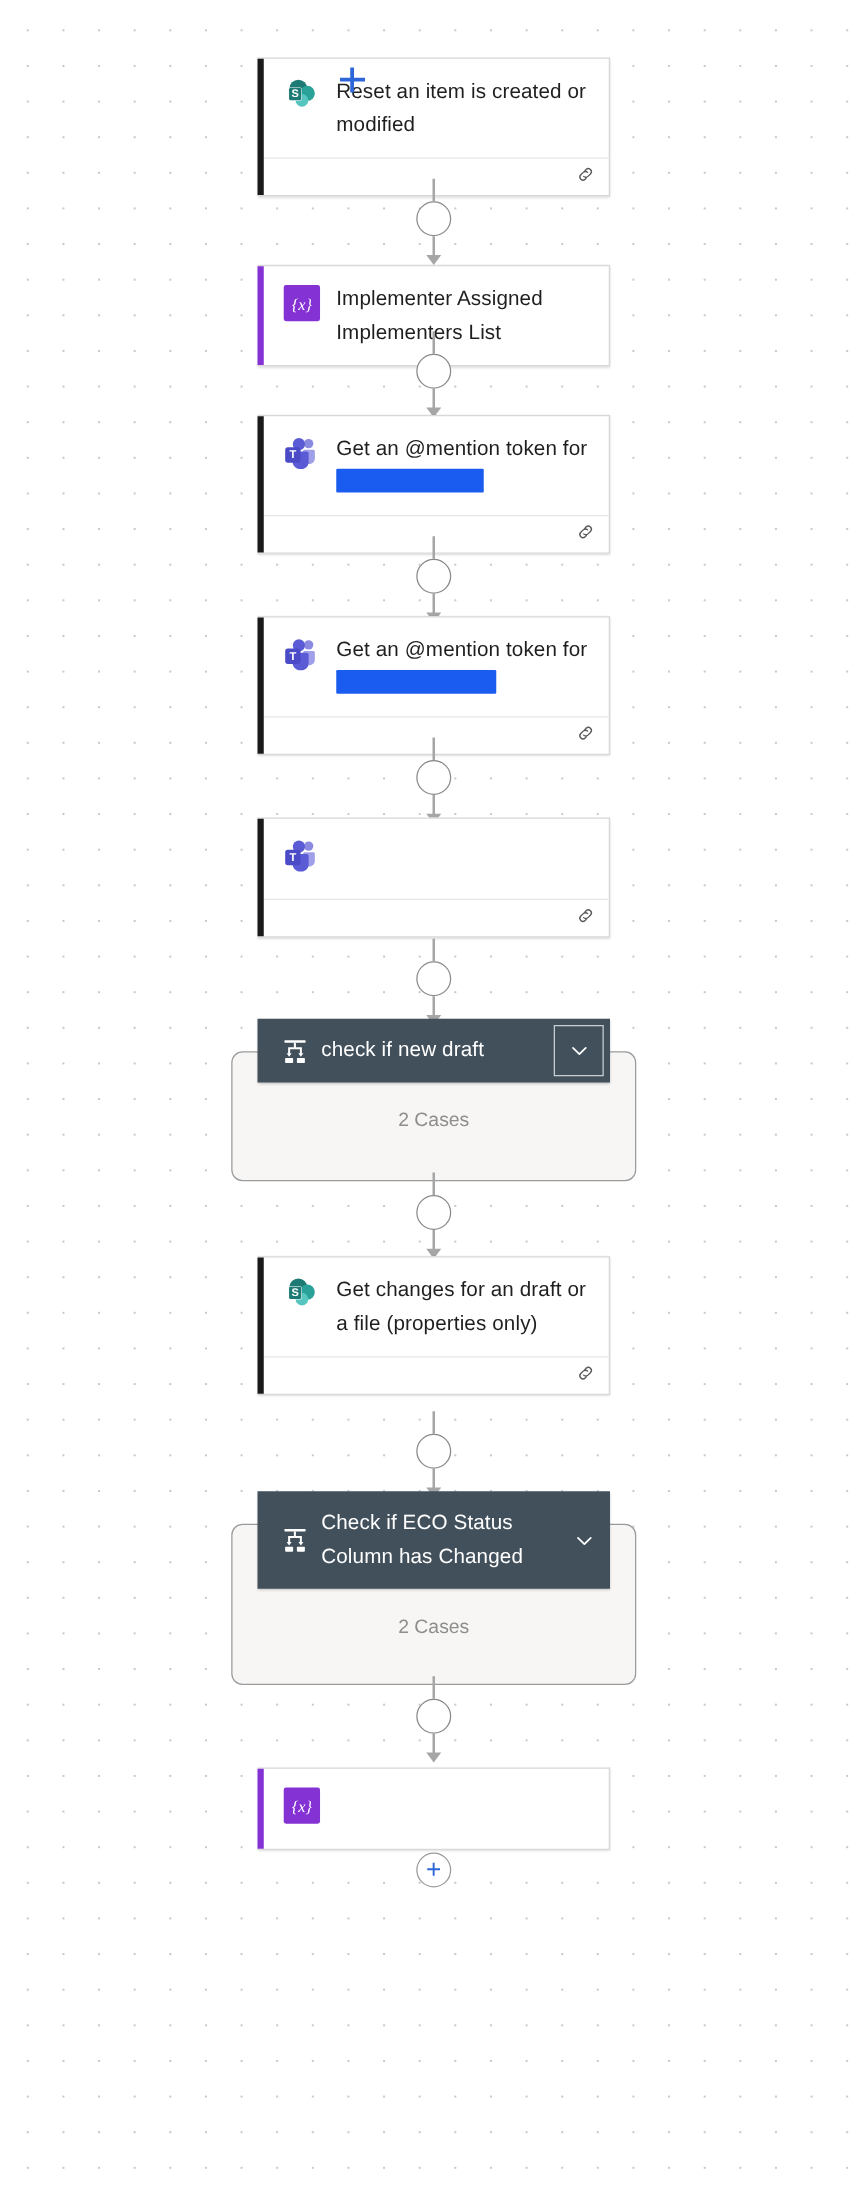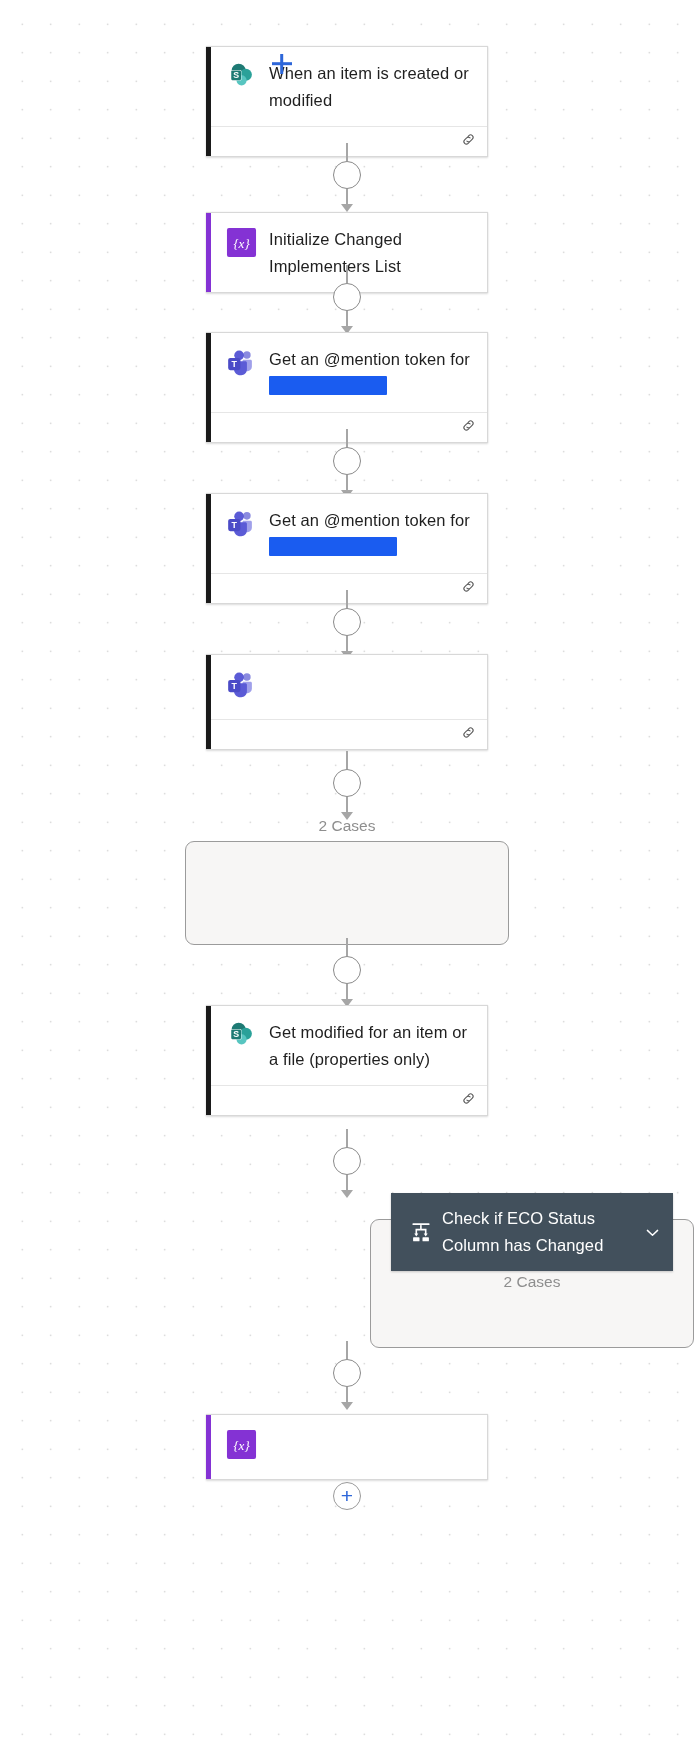--- a/index.html
+++ b/index.html
@@ -210,21 +210,21 @@
     border: none;
     width: 42px;
     margin: 0;
   }
   .scope-cases {
     position: relative;
     z-index: 2;
     text-align: center;
     font-size: 15.5px;
     color: #8e8e8e;
-    padding-top: 2px;
+    padding-top: 22px;
   }
   .scope-pad {
     height: 38px;
   }
 </style>
 </head>
 <body>
 
 <div id="canvas">
   <div class="flow">
@@ -236,21 +236,21 @@
           <div class="card-icon">
             <svg width="30" height="30" viewBox="0 0 32 32">
               <circle cx="13.5" cy="10.5" r="7.6" fill="#1e7a74"></circle>
               <circle cx="21.2" cy="14.6" r="6.4" fill="#2aa199"></circle>
               <circle cx="16.6" cy="20.6" r="5.4" fill="#57c5c0"></circle>
               <rect x="5.2" y="9.6" width="11.2" height="11.2" rx="1.3" fill="#ffffff"></rect>
               <rect x="5.6" y="10" width="10.4" height="10.4" rx="1.1" fill="#1e7a74"></rect>
               <text x="10.8" y="18.1" font-family="Liberation Sans, sans-serif" font-size="9.4" font-weight="bold" fill="#ffffff" text-anchor="middle">S</text>
             </svg>
           </div>
-          <div class="card-title">When an item is created or modified</div>
+          <div class="card-title">Reset an item is created or modified</div>
         </div>
         <div class="card-footer">
           <span>
             <svg width="15" height="15" viewBox="0 0 16 16">
               <path d="M6.3 9.7a2.6 2.6 0 0 0 3.7 0l2.1-2.1a2.6 2.6 0 0 0-3.7-3.7L7.3 5.1" fill="none" stroke="#5a5a5a" stroke-width="1.15" stroke-linecap="round"></path>
               <path d="M9.7 6.3a2.6 2.6 0 0 0-3.7 0L3.9 8.4a2.6 2.6 0 0 0 3.7 3.7l1.1-1.1" fill="none" stroke="#5a5a5a" stroke-width="1.15" stroke-linecap="round"></path>
             </svg>
           </span>
         </div>
       </div>
@@ -275,21 +275,21 @@
     <div class="row" style="top:212px;">
       <div class="card">
         <div class="accent" style="background:#8432d4;"></div>
         <div class="card-body">
           <div class="card-icon">
             <svg width="31" height="31" viewBox="0 0 32 32">
               <rect x="1" y="1" width="30" height="30" rx="2" fill="#8432d4"></rect>
               <text x="16" y="21.3" font-family="Liberation Serif, serif" font-style="italic" font-size="13.5" fill="#ffffff" text-anchor="middle">{x}</text>
             </svg>
           </div>
-          <div class="card-title">Initialize Changed Implementers List</div>
+          <div class="card-title">Implementer Assigned Implementers List</div>
         </div>
       </div>
     </div>
 
     <div class="connector" style="top:265px;">
       <div class="conn-line" style="height:18px;"></div>
       <div class="conn-node"></div>
       <div class="conn-arrow-wrap">
         <div class="conn-arrow-stem" style="height:16px;"></div>
         <div class="conn-arrow-head"></div>
@@ -399,20 +399,40 @@
       <div class="conn-node"></div>
       <div class="conn-arrow-wrap">
         <div class="conn-arrow-stem" style="height:16px;"></div>
         <div class="conn-arrow-head"></div>
       </div>
     </div>
 
     <div class="row" style="top:815px;">
       <div class="scope" style="height:130px;">
         <div class="scope-box" style="height:104px;"></div>
+        <div class="scope-header">
+          <div class="sh-icon">
+            <svg width="26" height="26" viewBox="0 0 26 26">
+              <rect x="4.5" y="4.2" width="17" height="1.9" rx="0.6" fill="#ffffff"></rect>
+              <rect x="12.1" y="6.1" width="1.6" height="4.4" fill="#ffffff"></rect>
+              <path d="M12.9 10.6 L8.3 10.6 L8.3 15.0" fill="none" stroke="#ffffff" stroke-width="1.6"></path>
+              <path d="M12.9 10.6 L17.7 10.6 L17.7 15.0" fill="none" stroke="#ffffff" stroke-width="1.6"></path>
+              <path d="M8.3 17.4 l-2.0 -2.8 h4.0 z" fill="#ffffff"></path>
+              <path d="M17.7 17.4 l-2.0 -2.8 h4.0 z" fill="#ffffff"></path>
+              <rect x="5.1" y="18.3" width="6.4" height="4.0" rx="0.6" fill="#ffffff"></rect>
+              <rect x="14.5" y="18.3" width="6.4" height="4.0" rx="0.6" fill="#ffffff"></rect>
+            </svg>
+          </div>
+          <div class="sh-title">check if new draft</div>
+          <div class="sh-chevron">
+            <svg width="17" height="17" viewBox="0 0 16 16">
+              <path d="M3.2 6 L8 10.6 L12.8 6" fill="none" stroke="#ffffff" stroke-width="1.35" stroke-linecap="round" stroke-linejoin="round"></path>
+            </svg>
+          </div>
+        </div>
         <div class="scope-cases">2 Cases</div>
         <div class="scope-pad"></div>
       </div>
     </div>
 
     <div class="connector" style="top:938px;">
       <div class="conn-line" style="height:18px;"></div>
       <div class="conn-node"></div>
       <div class="conn-arrow-wrap">
         <div class="conn-arrow-stem" style="height:16px;"></div>
@@ -427,21 +447,21 @@
           <div class="card-icon">
             <svg width="30" height="30" viewBox="0 0 32 32">
               <circle cx="13.5" cy="10.5" r="7.6" fill="#1e7a74"></circle>
               <circle cx="21.2" cy="14.6" r="6.4" fill="#2aa199"></circle>
               <circle cx="16.6" cy="20.6" r="5.4" fill="#57c5c0"></circle>
               <rect x="5.2" y="9.6" width="11.2" height="11.2" rx="1.3" fill="#ffffff"></rect>
               <rect x="5.6" y="10" width="10.4" height="10.4" rx="1.1" fill="#1e7a74"></rect>
               <text x="10.8" y="18.1" font-family="Liberation Sans, sans-serif" font-size="9.4" font-weight="bold" fill="#ffffff" text-anchor="middle">S</text>
             </svg>
           </div>
-          <div class="card-title">Get modified for an item or a file (properties only)</div>
+          <div class="card-title">Get changes for an draft or a file (properties only)</div>
         </div>
         <div class="card-footer">
           <span>
             <svg width="15" height="15" viewBox="0 0 16 16">
               <path d="M6.3 9.7a2.6 2.6 0 0 0 3.7 0l2.1-2.1a2.6 2.6 0 0 0-3.7-3.7L7.3 5.1" fill="none" stroke="#5a5a5a" stroke-width="1.15" stroke-linecap="round"></path>
               <path d="M9.7 6.3a2.6 2.6 0 0 0-3.7 0L3.9 8.4a2.6 2.6 0 0 0 3.7 3.7l1.1-1.1" fill="none" stroke="#5a5a5a" stroke-width="1.15" stroke-linecap="round"></path>
             </svg>
           </span>
         </div>
       </div>
@@ -449,21 +469,21 @@
 
     <div class="connector" style="top:1129px;">
       <div class="conn-line" style="height:18px;"></div>
       <div class="conn-node"></div>
       <div class="conn-arrow-wrap">
         <div class="conn-arrow-stem" style="height:16px;"></div>
         <div class="conn-arrow-head"></div>
       </div>
     </div>
 
-    <div class="row" style="top:1193px;justify-content:flex-end;">
+    <div class="row" style="top:1193px;">
       <div class="scope" style="height:155px;">
         <div class="scope-box" style="height:129px;"></div>
         <div class="scope-header">
           <div class="sh-icon">
             <svg width="26" height="26" viewBox="0 0 26 26">
               <rect x="4.5" y="4.2" width="17" height="1.9" rx="0.6" fill="#ffffff"></rect>
               <rect x="12.1" y="6.1" width="1.6" height="4.4" fill="#ffffff"></rect>
               <path d="M12.9 10.6 L8.3 10.6 L8.3 15.0" fill="none" stroke="#ffffff" stroke-width="1.6"></path>
               <path d="M12.9 10.6 L17.7 10.6 L17.7 15.0" fill="none" stroke="#ffffff" stroke-width="1.6"></path>
               <path d="M8.3 17.4 l-2.0 -2.8 h4.0 z" fill="#ffffff"></path>

